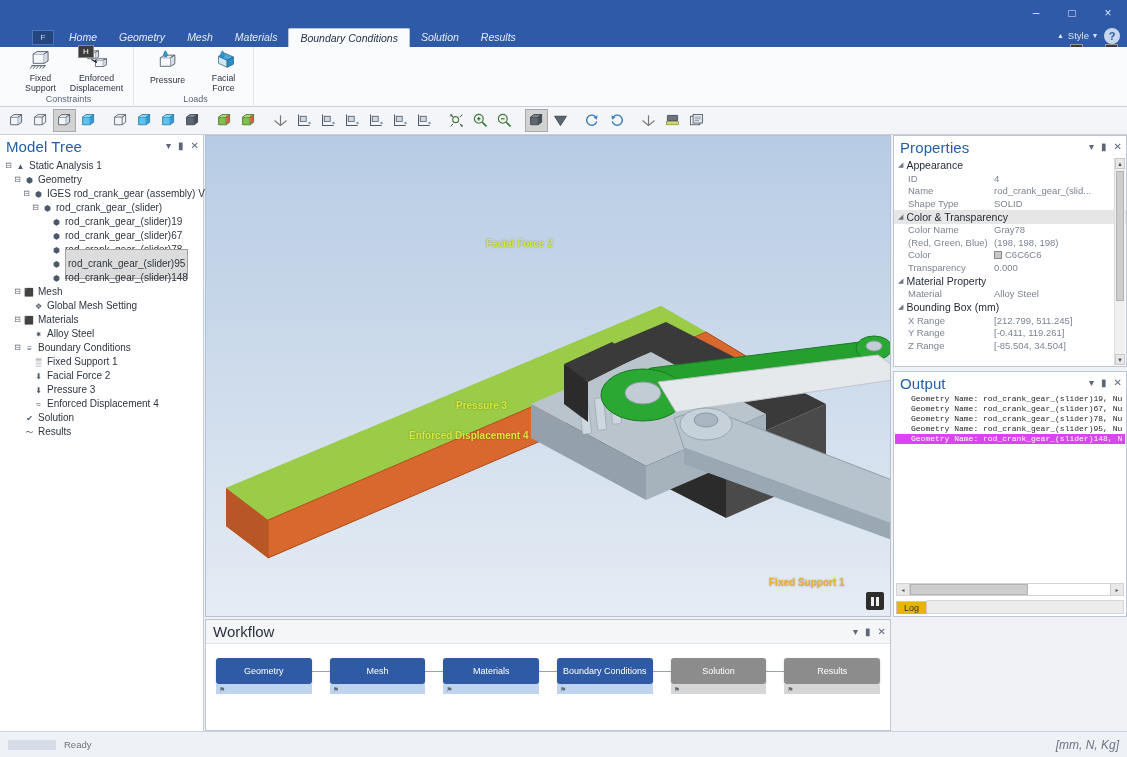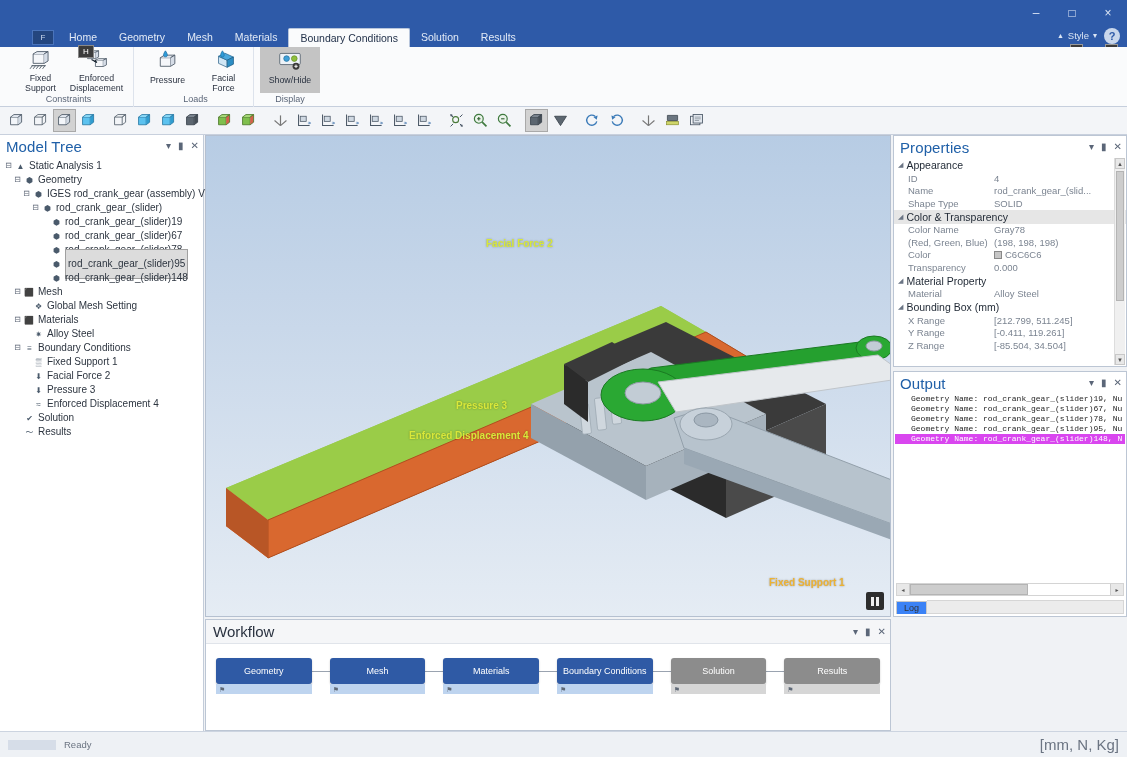--- a/index.html
+++ b/index.html
@@ -43,21 +43,21 @@
   }
   .appbtn {
     position: absolute; left: 32px; top: 2px; width: 22px; height: 15px;
     background: #24467f; border: 1px solid #4a74bb;
     color: #cfdcf0; font-size: 8px;
     display: flex; align-items: center; justify-content: center;
     cursor: pointer;
   }
   .tabstrip {
     position: absolute; left: 58px; top: 0;
-    display: flex; height: 19px;
+    display: flex; height: 19px; font-style: italic;
   }
   .tab {
     padding: 2px 11px 3px 11px; color: #e2eaf6; font-size: 10.5px;
     cursor: pointer; height: 19px; line-height: 15px; white-space: nowrap;
   }
   .tab.active {
     background: #fafbfc; color: #23324a;
     border: 1px solid #b8c6dc; border-bottom: none;
     border-radius: 2px 2px 0 0;
   }
@@ -243,21 +243,21 @@
   .hsb-track { flex: 1; position: relative; background: #fff; }
   .hsb-thumb {
     position: absolute; left: 0; top: 0; bottom: 0; width: 118px;
     background: #cdcdcd; border: 1px solid #b4b4b4; cursor: pointer;
   }
   .out-tabs {
     position: absolute; left: 2px; right: 2px; bottom: 2px; height: 16px;
     display: flex; align-items: flex-end;
   }
   .out-tab {
-    font-size: 9px; padding: 1px 7px; background: #3b82f6;
+    font-size: 9px; padding: 1px 7px; background: #eab308;
     border: 1px solid #c9c9c9; border-bottom: none; color: #333;
     cursor: pointer;
   }
   .out-tab-fill {
     flex: 1; height: 14px; background: #ececec;
     border: 1px solid #d6d6d6; border-left: none;
   }
 
   
   .wf-panel {
@@ -297,21 +297,21 @@
   
   .statusbar {
     position: absolute; left: 0; bottom: 0; width: 1127px; height: 26px;
     background: #eef1f5; border-top: 1px solid #ccd4e0;
     display: flex; align-items: center; padding: 0 8px;
   }
   .st-chunk {
     width: 48px; height: 10px; background: #d6dde8; margin-right: 8px;
   }
   .st-text { font-size: 9.5px; color: #6b7482; flex: 1; }
-  .st-units { font-size: 15px; color: #6b7482; }
+  .st-units { font-size: 12px; color: #6b7482; font-style: italic; }
 </style>
 </head>
 <body>
 
 <div id="app">
 
   <div class="titlebar">
     <div class="win-btns">
       <div class="win-btn">–</div>
       <div class="win-btn">□</div>
@@ -395,35 +395,20 @@
             <path d="M24 13 L28 11 L28 19 L24 21" fill="#d6dde7" stroke="#4a5765" stroke-width="1"></path>
             <path d="M9 12 L16 16" stroke="#1b2733" stroke-width="1.6" marker-end=""></path>
             <path d="M16 16 L12 15 L14 12 Z" fill="#1b2733"></path>
           </svg>
           <div class="rbtn-label">Enforced<br>Displacement</div>
         </div>
       </div>
       <div class="rgroup-label">Constraints</div>
     </div>
 
-    <div class="rgroup" style="left:258px;width:64px;border-right:none">
-      <div class="rgroup-items">
-        <div class="rbtn selected" style="width:60px">
-          <svg class="rbtn-ico" viewBox="0 0 32 28">
-            <rect x="4" y="4" width="24" height="13" rx="1.5" fill="#eef3f8" stroke="#56636f" stroke-width="1"></rect>
-            <circle cx="12" cy="10" r="3.3" fill="#3fa0d8" stroke="#1e6d9c" stroke-width=".8"></circle>
-            <circle cx="21" cy="10" r="3.3" fill="#8fbf3d" stroke="#5e8a1f" stroke-width=".8"></circle>
-            <circle cx="23" cy="19" r="4" fill="#3a3a3a"></circle>
-            <path d="M21 19 L25 19 M23 17 L23 21" stroke="#fff" stroke-width="1.1"></path>
-          </svg>
-          <div class="rbtn-label">Show/Hide</div>
-        </div>
-      </div>
-      <div class="rgroup-label">Display</div>
-    </div>
   </div>
 
   <div class="viewbar" id="viewbar">
       <div class="tbtn">
         <svg width="17" height="17" viewBox="0 0 20 20">
           <path d="M3 6 L12 6 L12 15 L3 15 Z" fill="#f3f6fa" stroke="#4a5765" stroke-width="1"></path>
           <path d="M3 6 L7 3 L16 3 L12 6" fill="#e2e8f0" stroke="#4a5765" stroke-width="1"></path>
           <path d="M12 6 L16 3 L16 12 L12 15" fill="#d2dae4" stroke="#4a5765" stroke-width="1"></path>
         </svg>
       </div>

